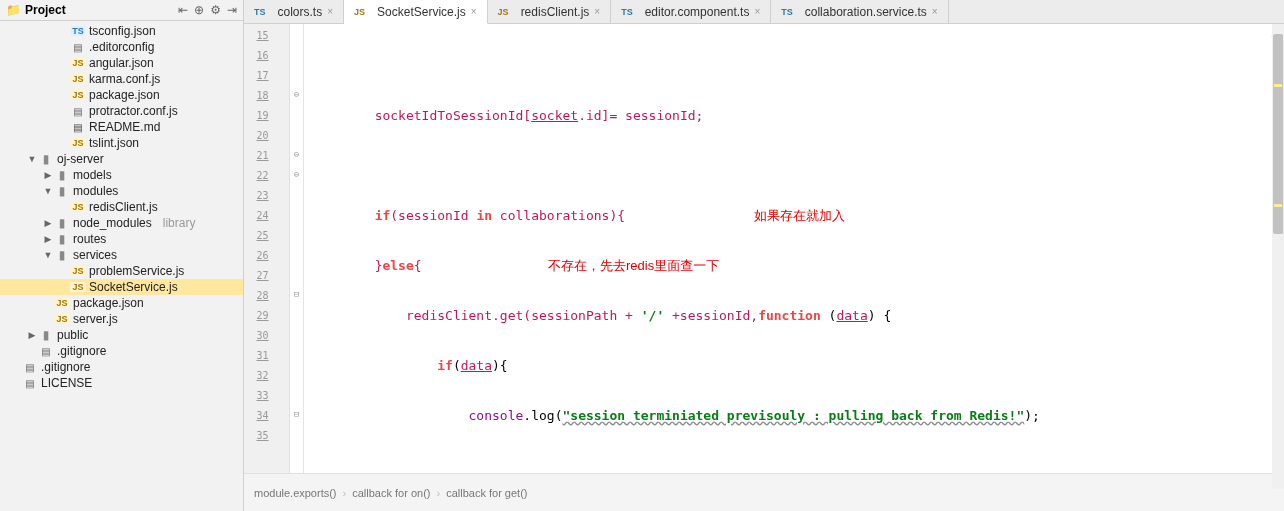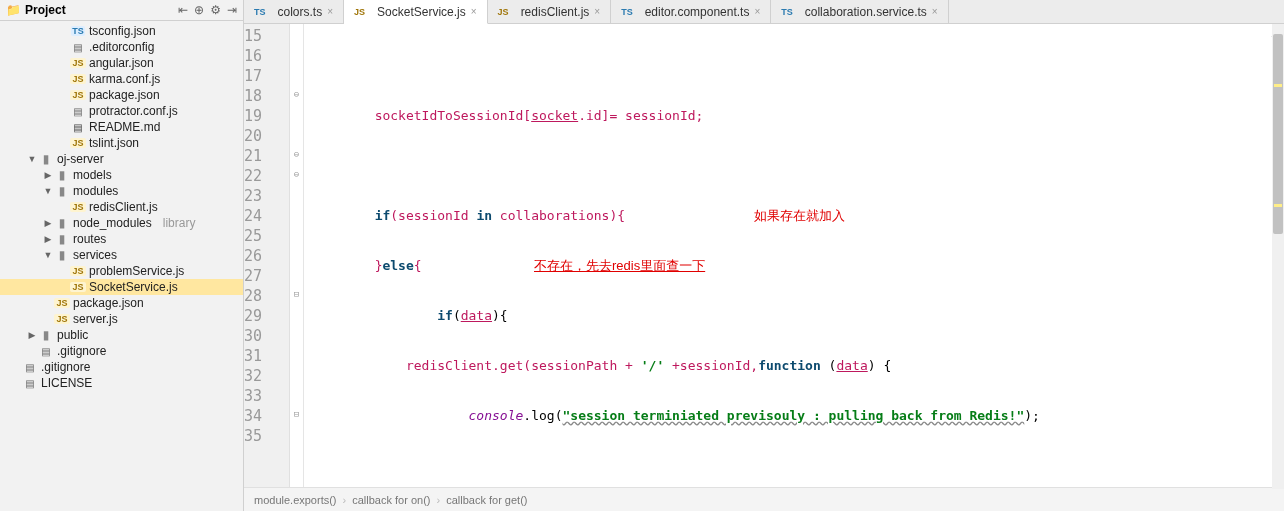--- a/index.html
+++ b/index.html
@@ -25,34 +25,34 @@
     .editor-area { flex: 1; display: flex; flex-direction: column; background: #fff; }
     .tabs { display: flex; border-bottom: 1px solid #d0d0d0; background: #ececec; height: 24px; }
     .tab { display: flex; align-items: center; padding: 0 10px; border-right: 1px solid #d0d0d0; cursor: pointer; gap: 5px; background: #ececec; }
     .tab.active { background: #fff; border-bottom: 1px solid #fff; margin-bottom: -1px; }
     .tab .tab-label { color: #333; margin-left: 7px; }
     .tab .close { color: #999; font-size: 10px; }
     .tab .tab-icon { font-size: 9px; font-weight: bold; }
     .tab .tab-icon.ts { color: #2a7ab0; }
     .tab .tab-icon.js { color: #a0760a; }
     .editor-body { flex: 1; display: flex; overflow: hidden; position: relative; }
-    .gutter { width: 46px; background: #f0f0f0; border-right: 1px solid #e0e0e0; text-align: left; color: #999; font-family: "Consolas", monospace; font-size: 15px; padding-top: 2px; }
+    .gutter { width: 46px; background: #f0f0f0; border-right: 1px solid #e0e0e0; text-align: center; color: #999; font-family: "Consolas", monospace; font-size: 10px; padding-top: 2px; text-decoration: underline; }
     .gutter div { padding-right: 8px; height: 20px; line-height: 20px; }
     .fold-gutter { width: 14px; background: #fff; border-right: 1px solid #e5e5e5; font-family: monospace; font-size: 9px; color: #999; }
     .fold-gutter div { height: 20px; line-height: 20px; text-align: center; }
     .code { flex: 1; font-family: "Consolas", "Monaco", monospace; font-size: 13px; padding-top: 2px; position: relative; white-space: pre; overflow: visible; }
     .code-line { height: 20px; line-height: 20px; padding-left: 8px; position: relative; }
-    .kw { color: #0c4a6e; font-weight: bold; }
+    .kw { color: #ef4444; font-weight: bold; }
     .str { color: #067d17; font-weight: bold; }
-    .var { color: #871094; font-style: italic; }
+    .var { color: #871094; }
     .ident { color: #be185d; }
     .underline { text-decoration: underline; text-decoration-style: solid; }
     .wavy { text-decoration: underline; text-decoration-style: wavy; text-decoration-color: #888; }
     .annotation { color: #e00000; font-family: "Microsoft YaHei", sans-serif; font-size: 13px; position: absolute; z-index: 10; }
-    .breadcrumb { height: 24px; border-top: 1px solid #e0e0e0; background: #f4f4f4; display: flex; align-items: center; padding: 0 10px; color: #777; font-size: 11px; gap: 6px; }
+    .breadcrumb { height: 38px; border-top: 1px solid #e0e0e0; background: #f4f4f4; display: flex; align-items: center; padding: 0 10px; color: #777; font-size: 11px; gap: 6px; }
     .breadcrumb span.sep { color: #bbb; }
     .scrollbar-v { position: absolute; right: 0; top: 24px; bottom: 22px; width: 12px; background: #f0f0f0; }
     .scrollbar-v .thumb { position: absolute; left: 1px; right: 1px; top: 10px; height: 200px; background: #c1c1c1; border-radius: 2px; }
     .marker { position: absolute; right: 2px; width: 8px; height: 3px; }
     .marker.warn { background: #ffee88; }
     .right-gutter-icons { position: absolute; right: 0; top: 0; width: 16px; display: flex; flex-direction: column; align-items: center; }
     .right-gutter-icons span { font-size: 12px; color: #999; margin: 3px 0; }
   </style>
 </head>
 <body>
@@ -308,23 +308,23 @@
           <div></div>
           <div></div>
           <div>⊟</div>
           <div></div>
         </div>
       <div class="code">
         <div class="code-line"></div>
         <div class="code-line">        <span class="ident">socketIdToSessionId[</span><span class="ident underline">socket</span><span class="ident">.id]= sessionId;</span></div>
         <div class="code-line"></div>
         <div class="code-line">        <span class="kw">if</span><span class="ident">(sessionId </span><span class="kw">in</span><span class="ident"> collaborations){</span><span class="annotation" style="left:450px;text-align:center;">如果存在就加入</span></div>
-        <div class="code-line">        <span class="ident">}</span><span class="kw">else</span><span class="ident">{</span><span class="annotation" style="left:230px;text-decoration:underline;">不存在，先去redis里面查一下</span></div>
+        <div class="code-line">        <span class="ident">}</span><span class="kw">else</span><span class="ident">{</span><span class="annotation" style="left:244px;">不存在，先去redis里面查一下</span></div>
+        <div class="code-line">            <span class="ident">redisClient.get(sessionPath + </span><span class="str">'/'</span><span class="ident"> +sessionId,</span><span class="kw">function</span><span> (</span><span class="ident underline">data</span><span>) {</span></div>
         <div class="code-line">                <span class="kw">if</span><span>(</span><span class="ident underline">data</span><span>){</span></div>
-        <div class="code-line">            <span class="ident">redisClient.get(sessionPath + </span><span class="str">'/'</span><span class="ident"> +sessionId,</span><span class="kw">function</span><span> (</span><span class="ident underline">data</span><span>) {</span></div>
         <div class="code-line">                    <span class="var">console</span><span>.log(</span><span class="str wavy">"session terminiated previsouly : pulling back from Redis!"</span><span>);</span></div>
         
         
         
         
         
         
         
         
         

